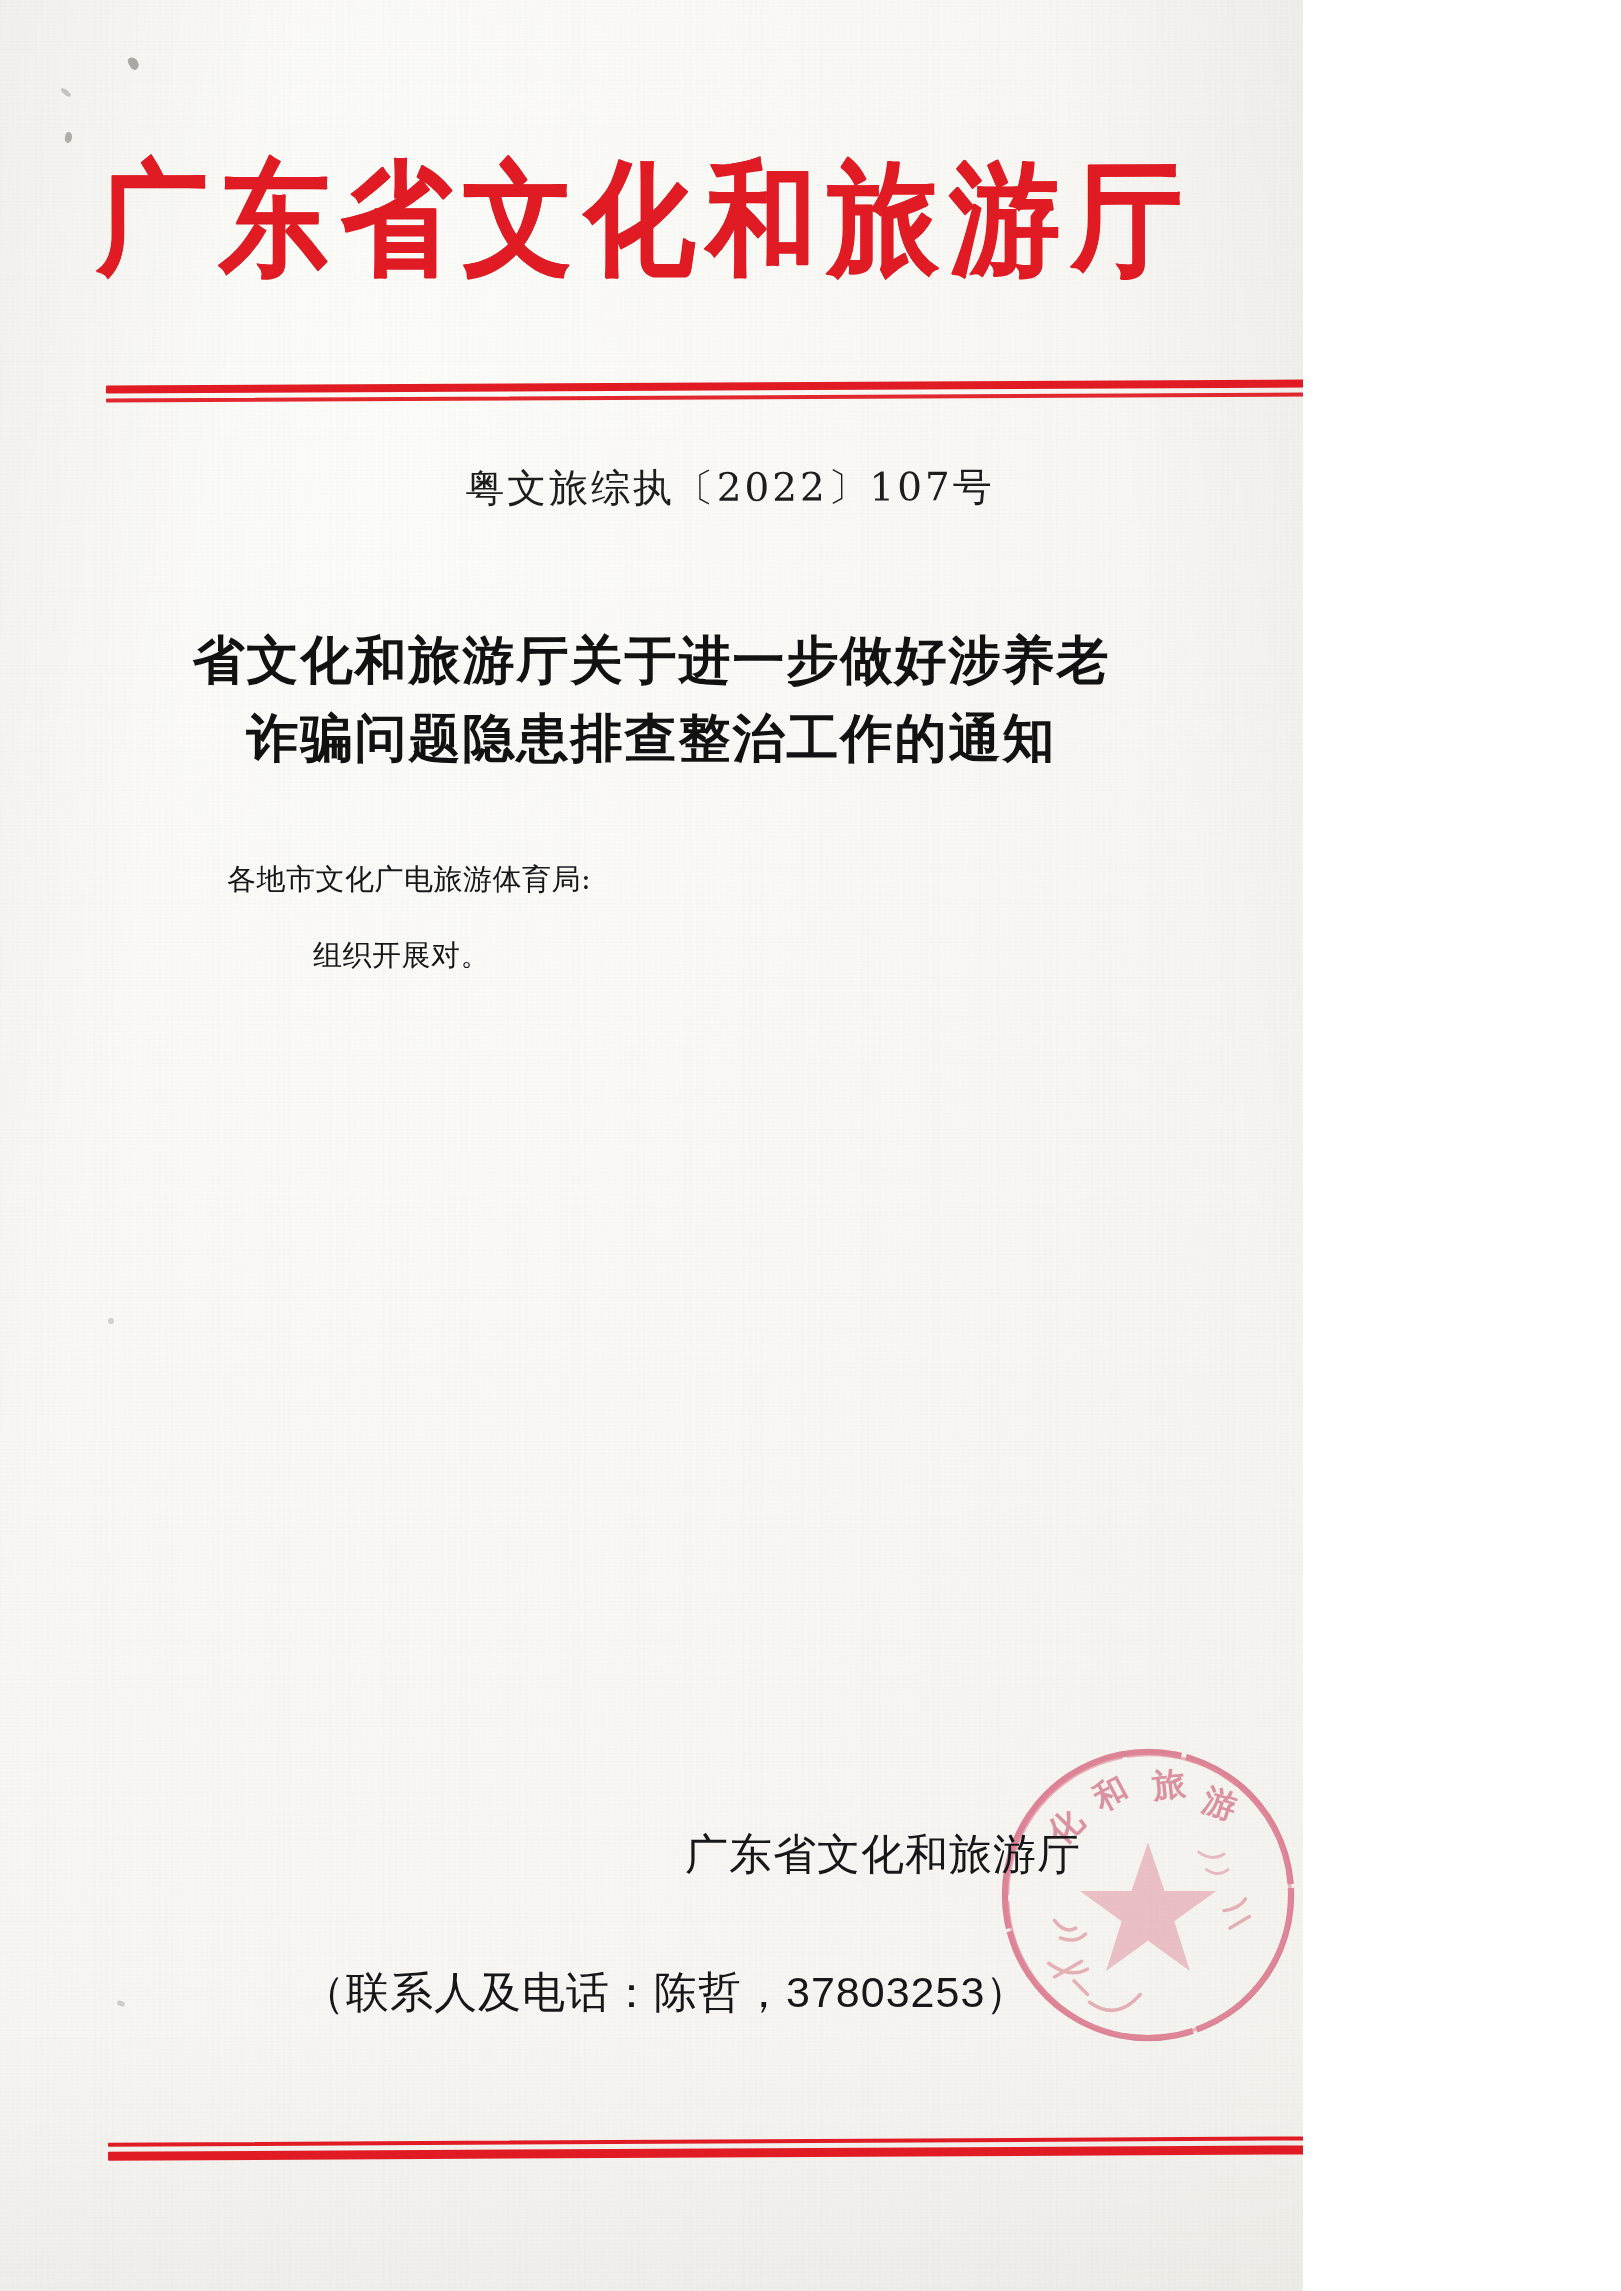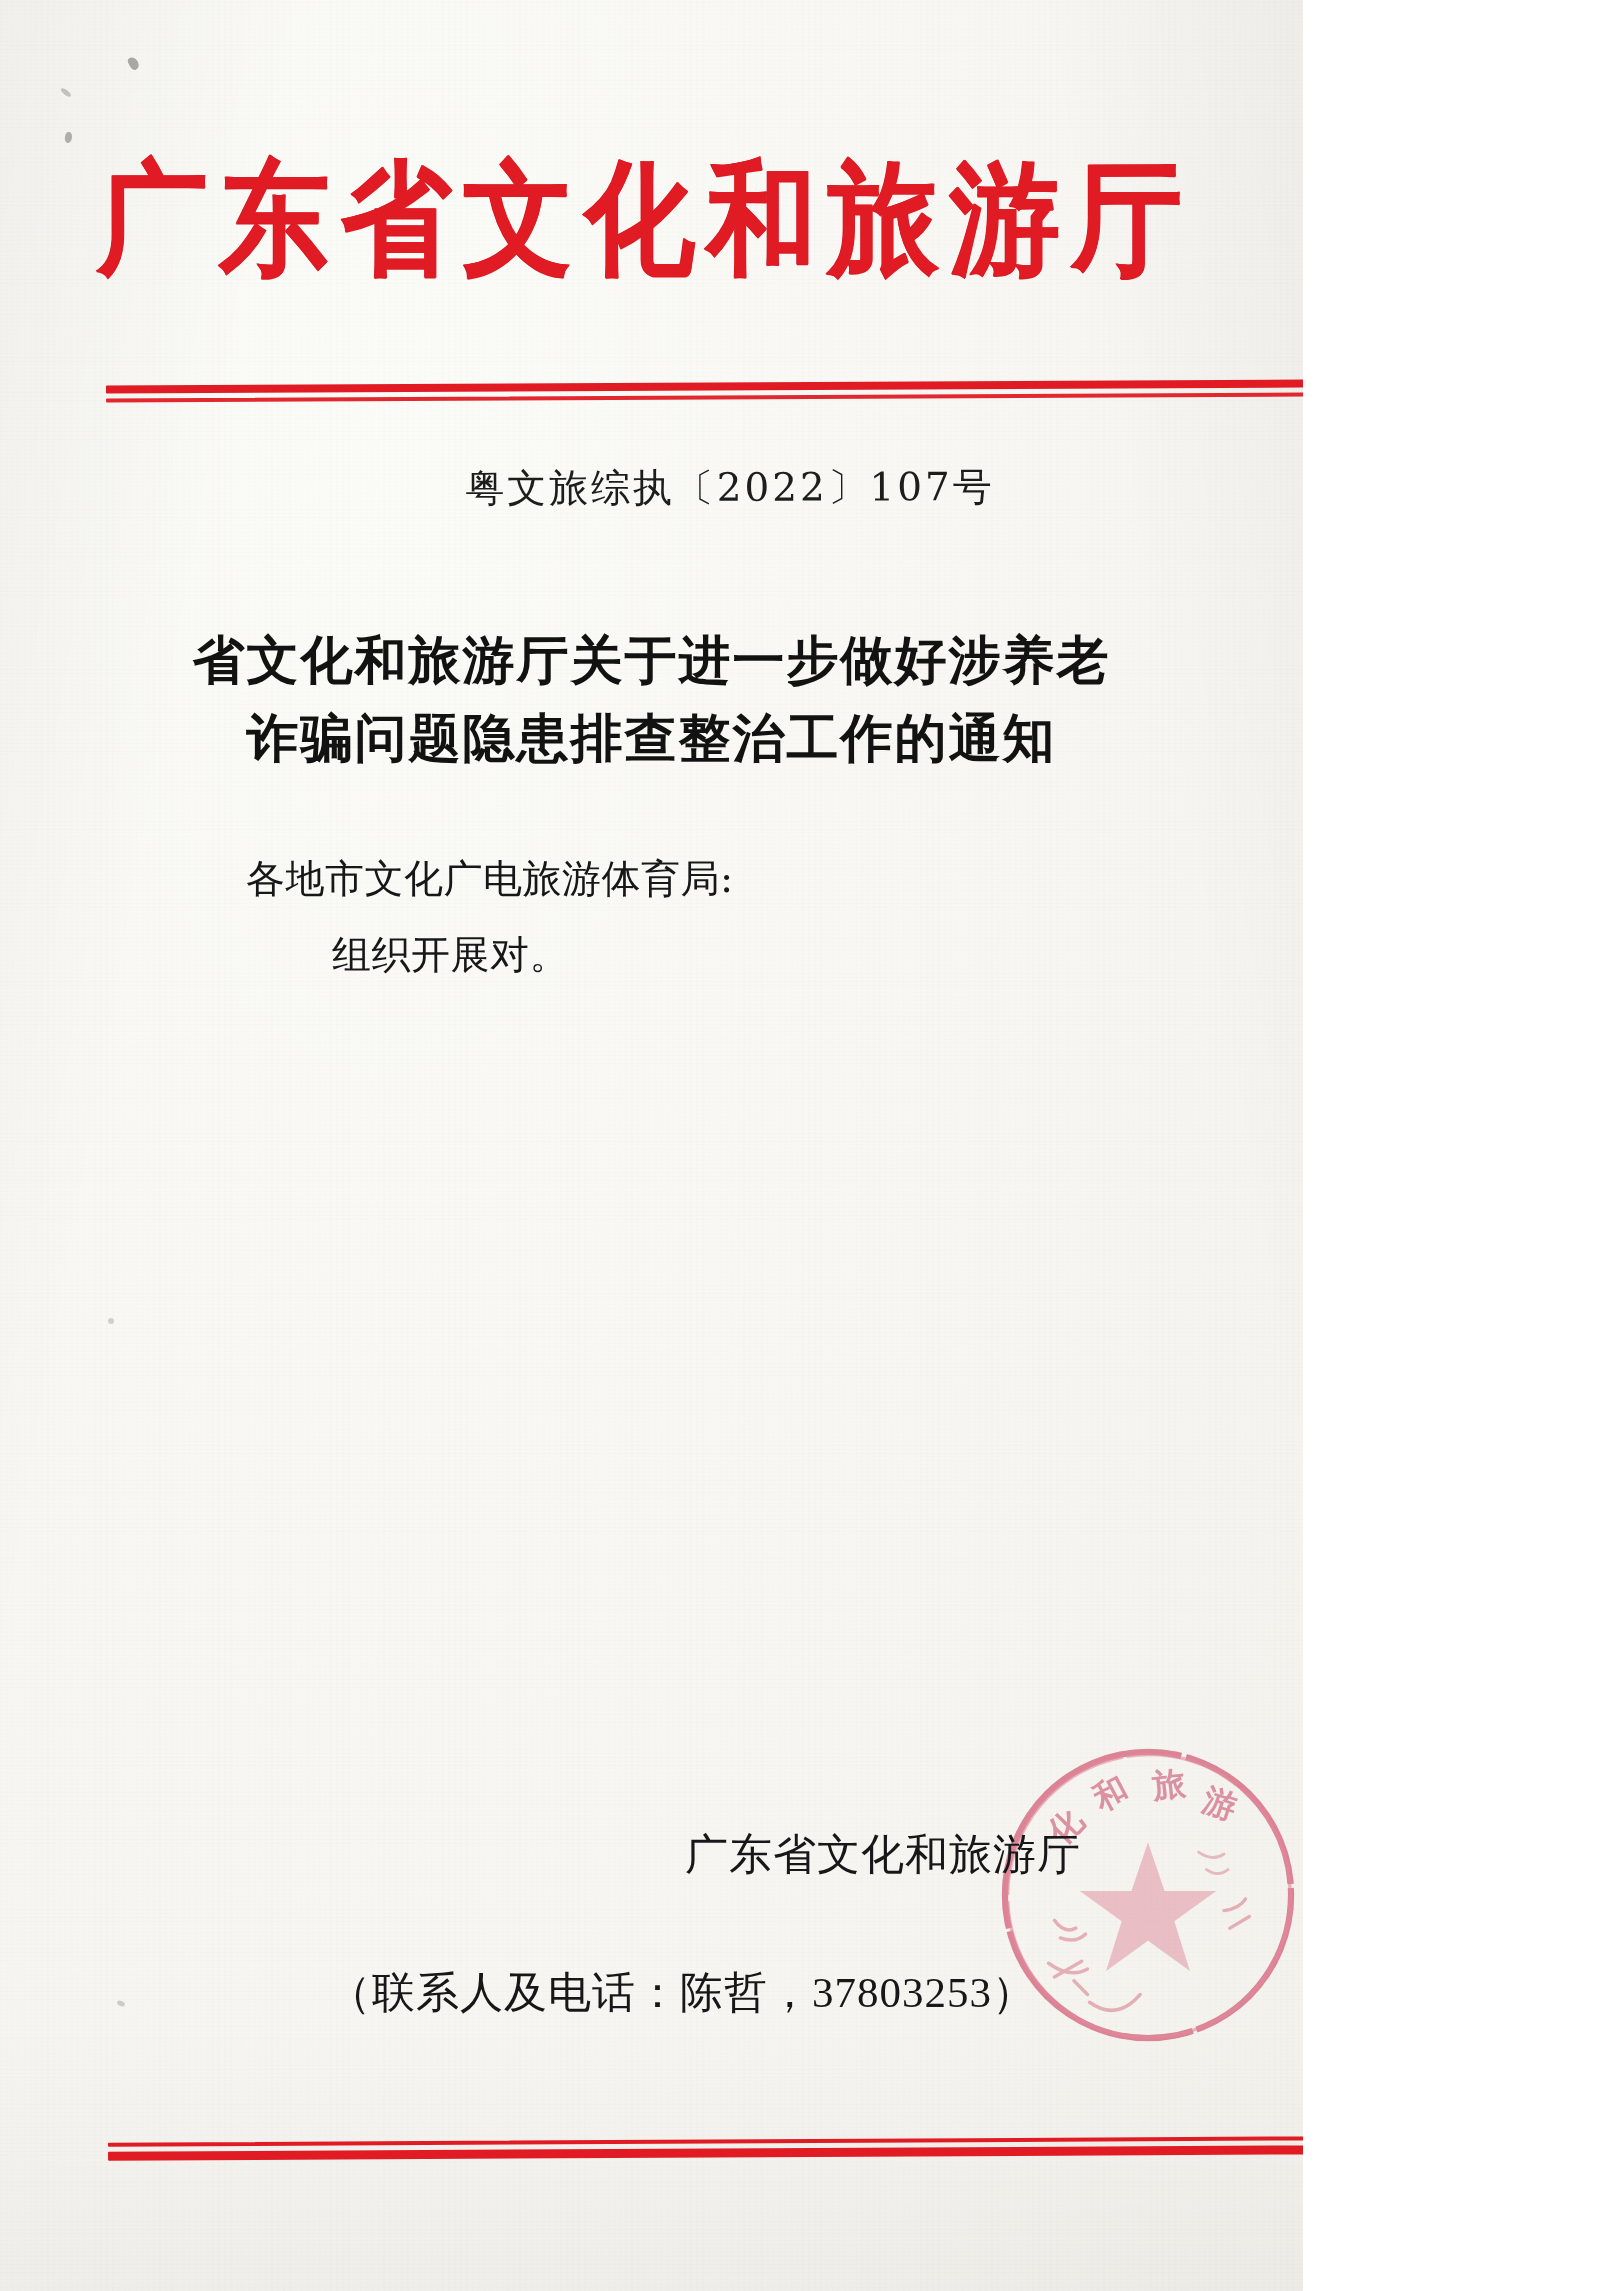--- a/index.html
+++ b/index.html
@@ -128,25 +128,25 @@
     line-height: 78px;
     letter-spacing: 2px;
     color: #121212;
     margin-top: 33px;
   }
   .doc-title .tline { display: block; white-space: nowrap; }
 
   
   .body-block {
     position: absolute;
-    left: 246px;
+    left: 227px;
     top: 841px;
     width: 1161px;
     font-family: "DejaVu Serif", "Liberation Serif", serif;
-    font-size: 39px;
+    font-size: 29px;
     line-height: 76px;
     color: #17171a;
     letter-spacing: 0.5px;
     text-align: justify;
     text-justify: inter-character;
   }
   .body-block p {
     margin: 0;
   }
   .body-block p.indent {
@@ -177,23 +177,23 @@
     height: 316px;
     z-index: 2;
     pointer-events: none;
     opacity: .82;
   }
   .seal svg { display: block; width: 100%; height: 100%; }
 
   
   .contact {
     position: absolute;
-    left: 328px;
+    left: 302px;
     top: 1964px;
-    font-family: Liberation Serif, serif;
+    font-family: Liberation Sans, sans-serif;
     font-size: 43px;
     color: #17171a;
     letter-spacing: 1px;
     white-space: nowrap;
   }
 
   
   .rule-bottom {
     position: absolute;
     left: 108px;

